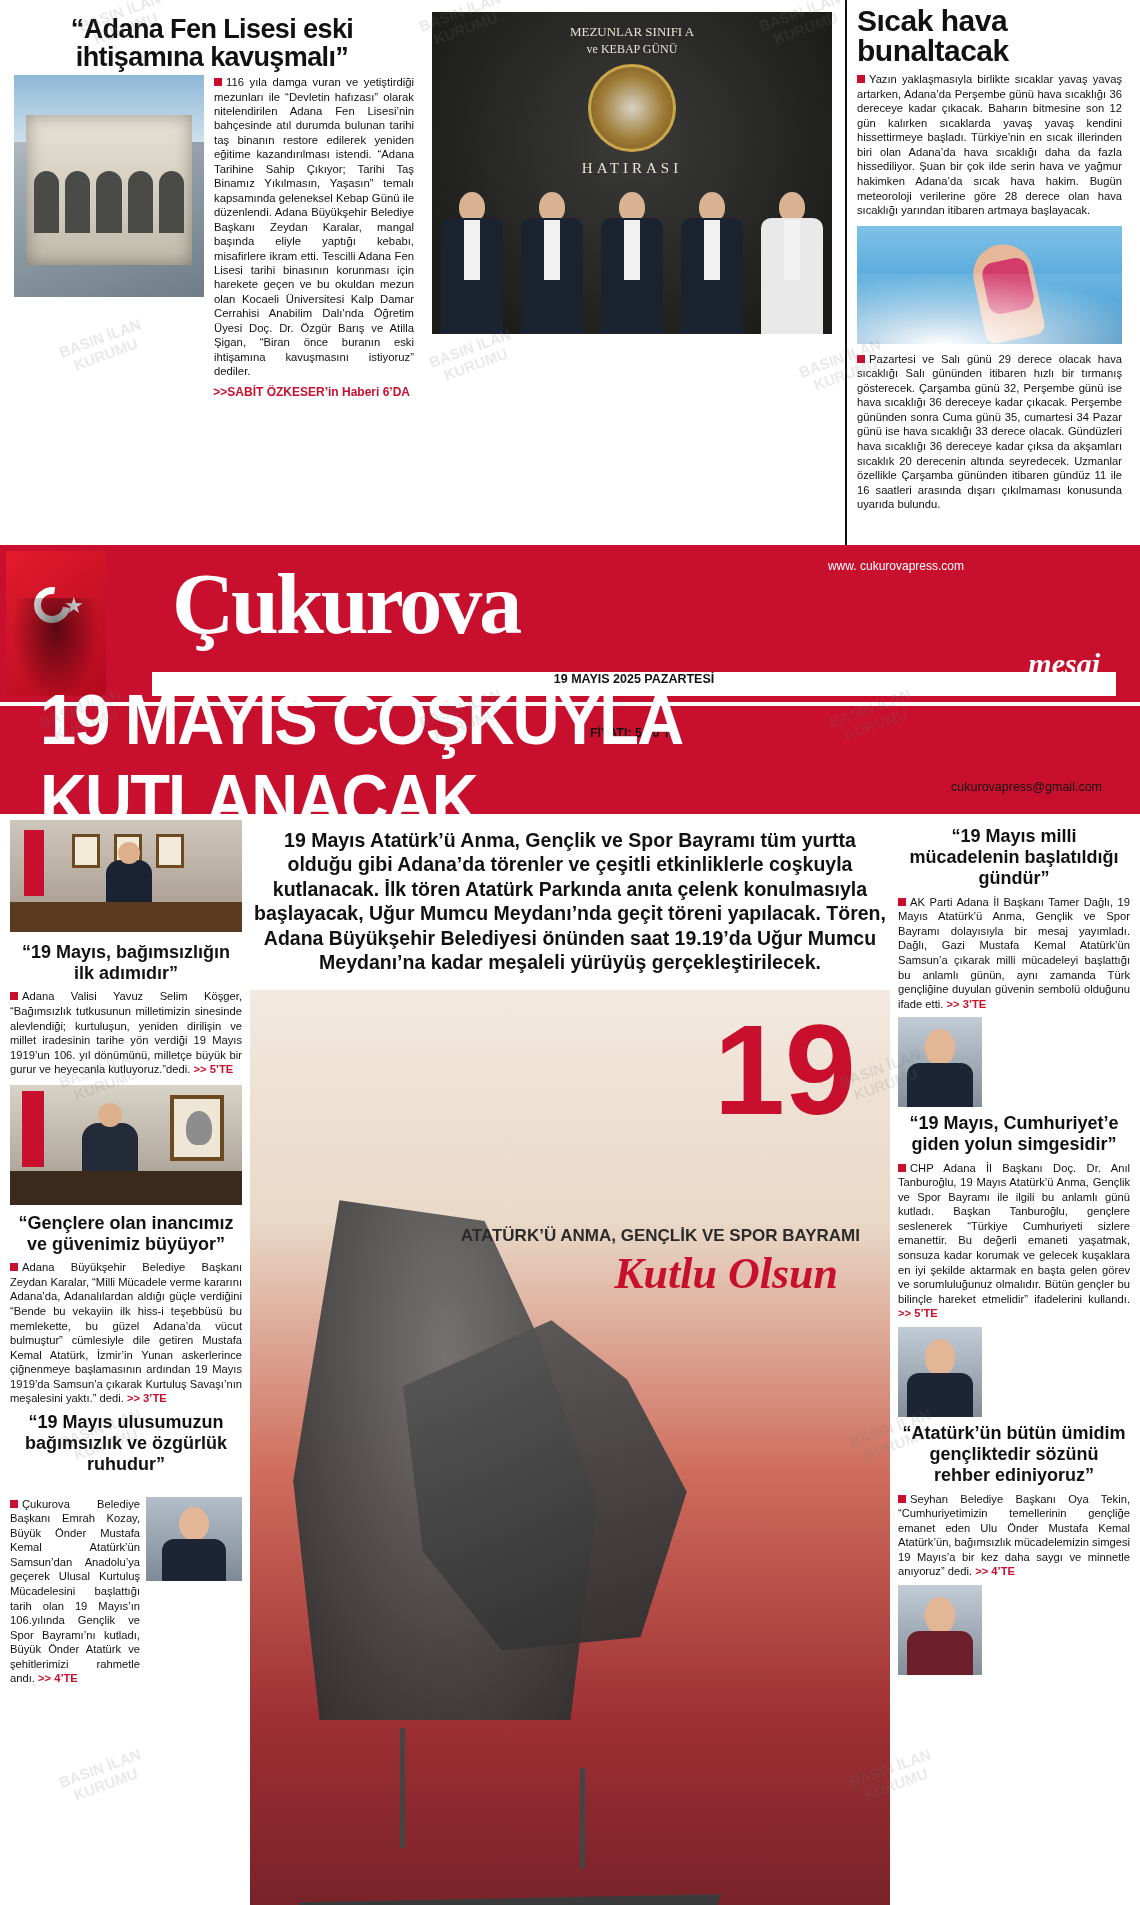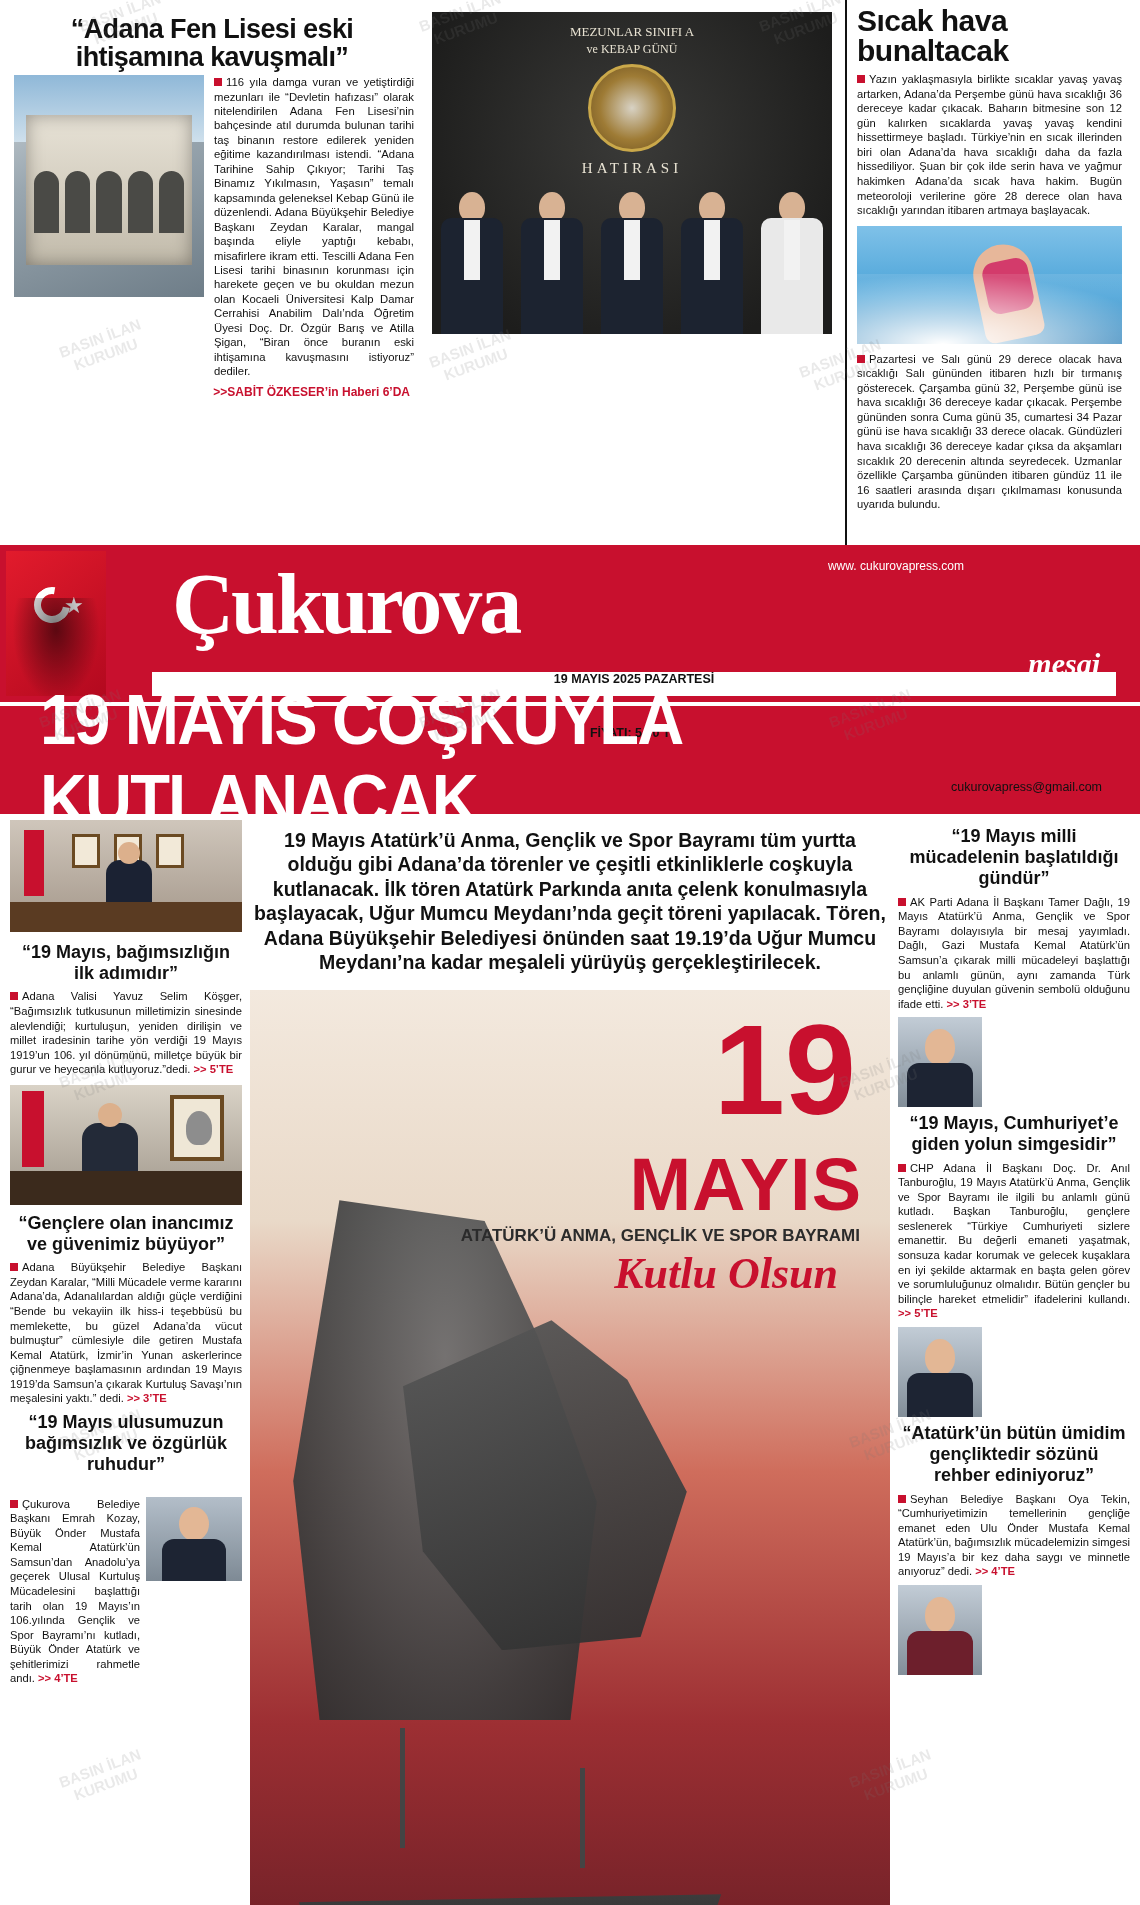--- a/index.html
+++ b/index.html
@@ -364,21 +364,20 @@
           </div>
       </div>
     </div>
 
     <div class="col-mid">
       <div class="deck">19 Mayıs Atatürk’ü Anma, Gençlik ve Spor Bayramı tüm yurtta olduğu gibi Adana’da törenler ve çeşitli etkinliklerle coşkuyla kutlanacak. İlk tören Atatürk Parkında anıta çelenk konulmasıyla başlayacak, Uğur Mumcu Meydanı’nda geçit töreni yapılacak. Tören, Adana Büyükşehir Belediyesi önünden saat 19.19’da Uğur Mumcu Meydanı’na kadar meşaleli yürüyüş  gerçekleştirilecek.</div>
       <div class="poster">
         <div class="statue"></div>
         <div class="horse"></div>
         <div class="num19">19</div>
-        <div class="mayis">MAYIS</div>
         <div class="subline">ATATÜRK’Ü ANMA, GENÇLİK VE SPOR BAYRAMI</div>
         <div class="kutlu">Kutlu Olsun</div>
         <div class="mast1"></div>
           <div class="mast2"></div>
         <div class="ship"></div>
 
       </div>
     </div>
 
     <div class="col-right">

